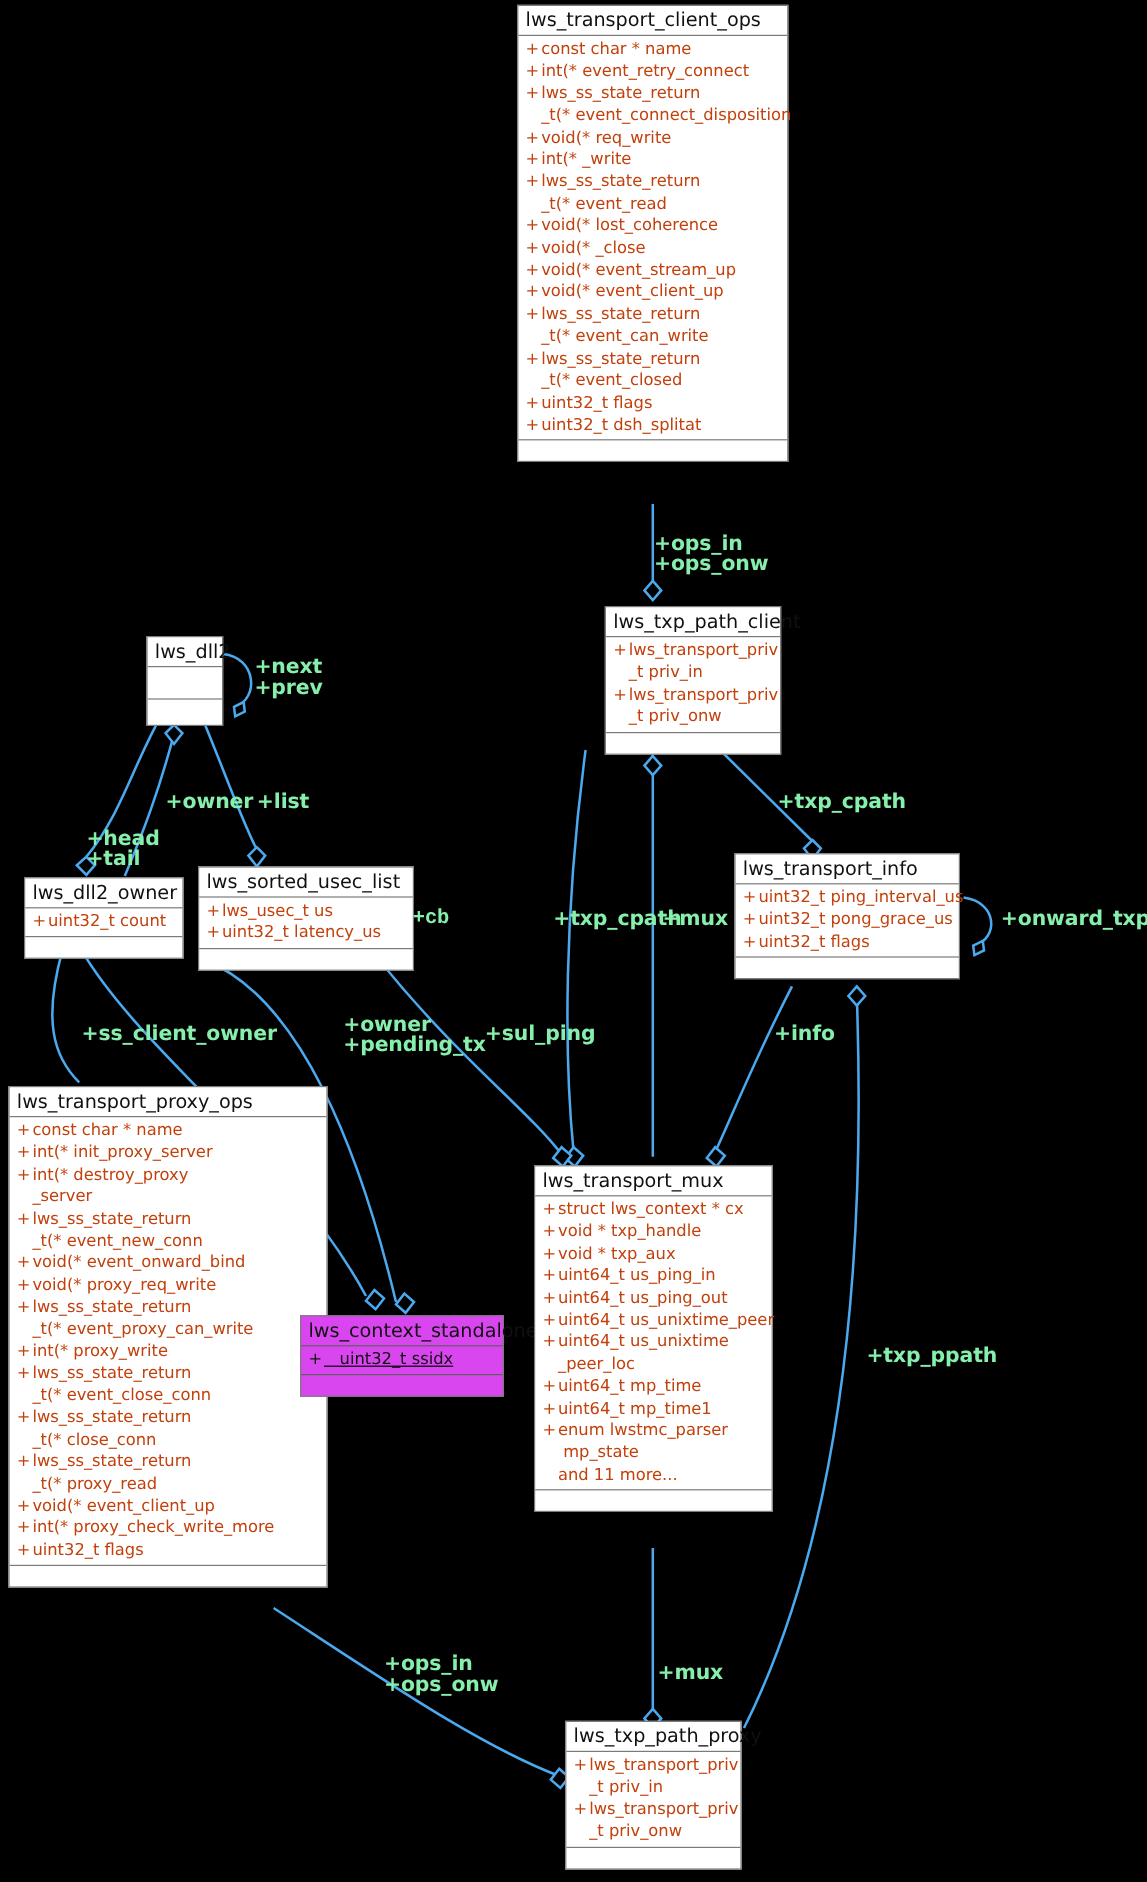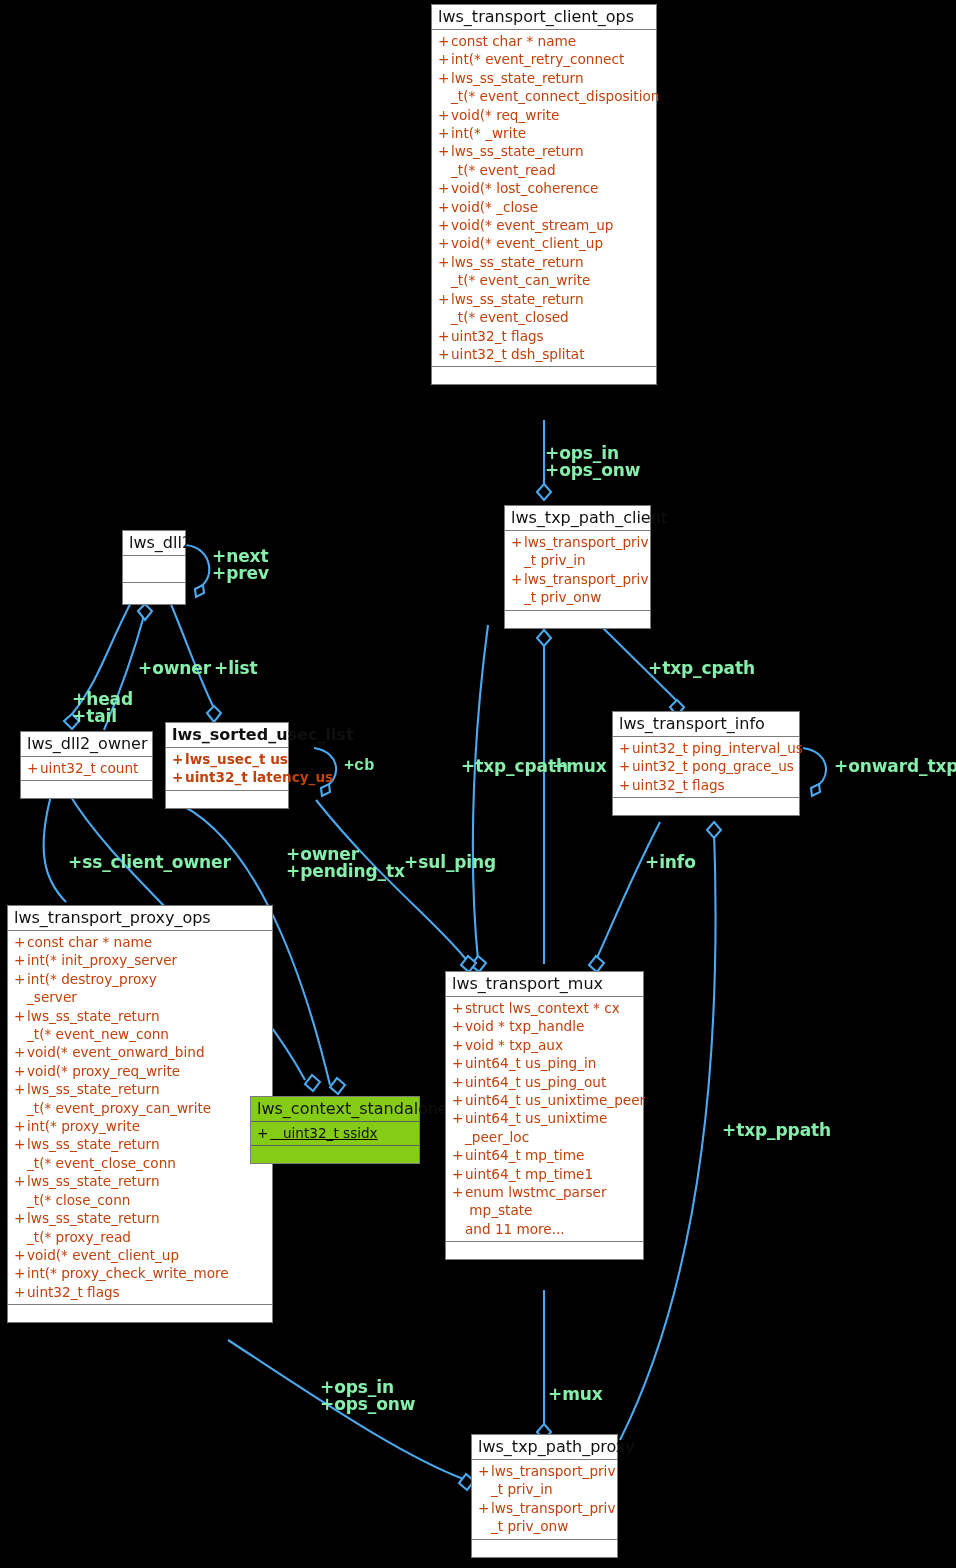--- a/index.html
+++ b/index.html
@@ -23,21 +23,21 @@
     line-height:16.5px;
     letter-spacing:-0.1px;
   }
 
   .node{
     position:absolute;
     background:#ffffff;
     border:1px solid #7b7b7b;
     box-sizing:border-box;
   }
-  .node.grey{background:#84cc16;}
+  .node.grey{background:#d946ef;}
   .ntitle{
     font-size:16px;
     color:#101010;
     padding:3px 6px 4px 6px;
     border-bottom:1px solid #7b7b7b;
     white-space:nowrap;
     line-height:17px;
   }
   .nattrs{
     border-bottom:1px solid #7b7b7b;
@@ -155,21 +155,21 @@
   </div>
 
   <div class="node" style="left:20px;top:731px;width:133px;">
     <div class="ntitle">lws_dll2_owner</div>
     <div class="nattrs">
       <div class="attr"><span class="plus">+</span><span>uint32_t count</span></div>
     </div>
     <div class="nfoot"></div>
   </div>
 
-  <div class="node" style="left:165px;top:722px;width:124px;font-weight:bold;">
+  <div class="node" style="left:165px;top:722px;width:180px;">
     <div class="ntitle">lws_sorted_usec_list</div>
     <div class="nattrs">
       <div class="attr"><span class="plus">+</span><span>lws_usec_t us</span></div>
       <div class="attr"><span class="plus">+</span><span>uint32_t latency_us</span></div>
     </div>
     <div class="nfoot"></div>
   </div>
 
   <div class="node" style="left:612px;top:711px;width:188px;">
     <div class="ntitle">lws_transport_info</div>

